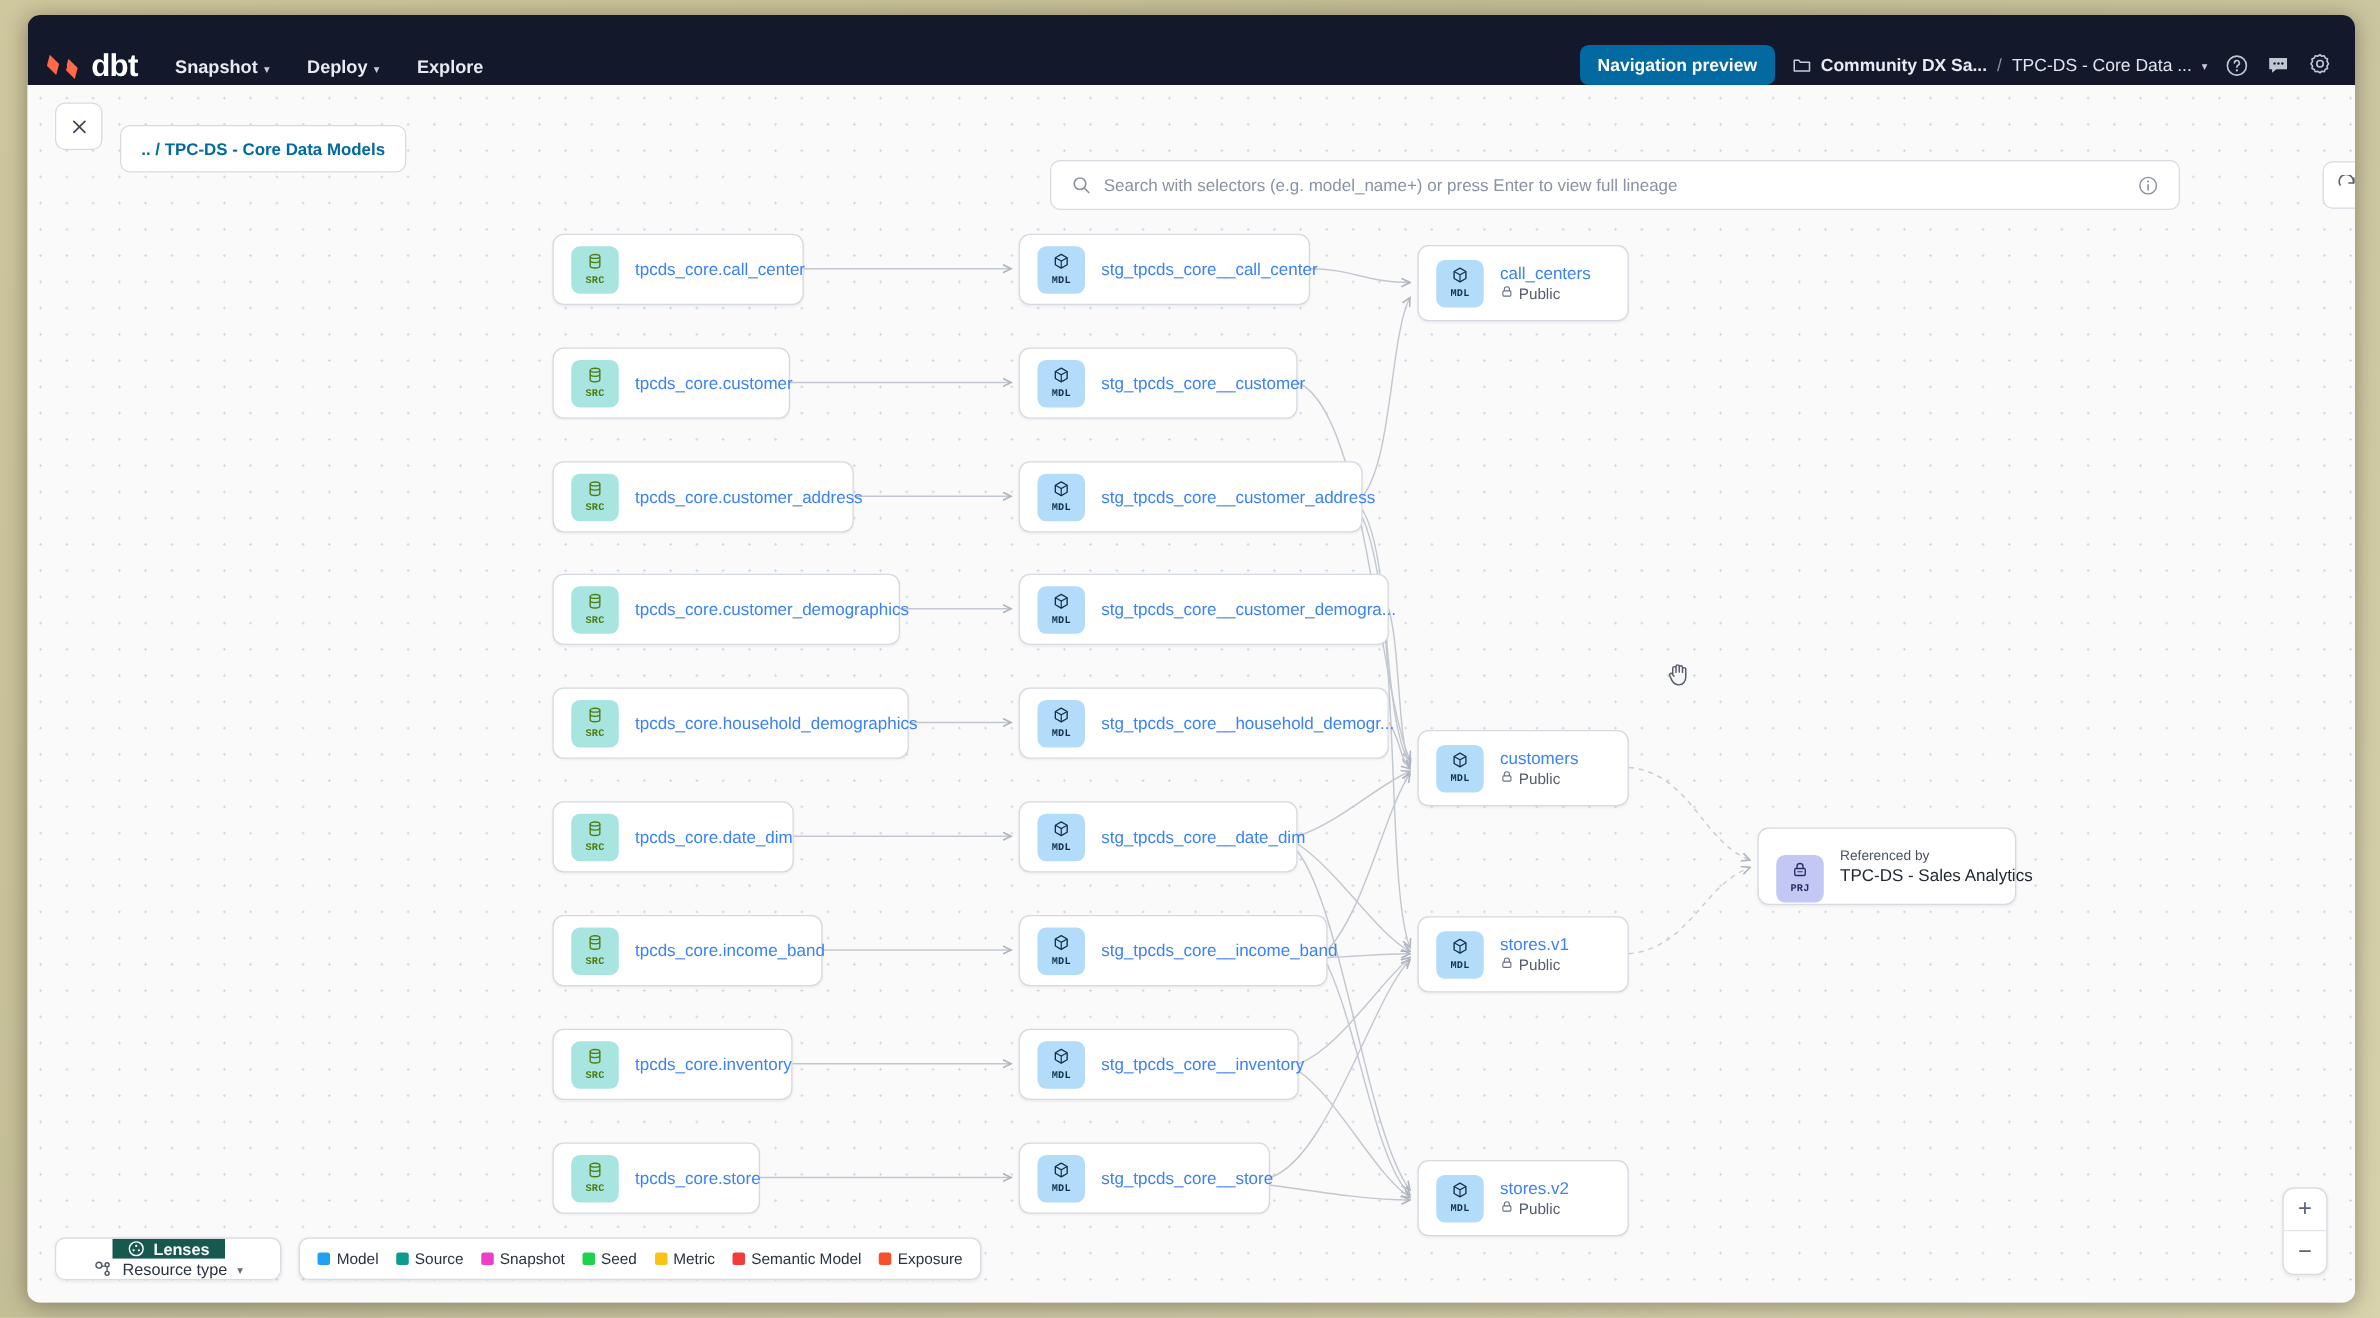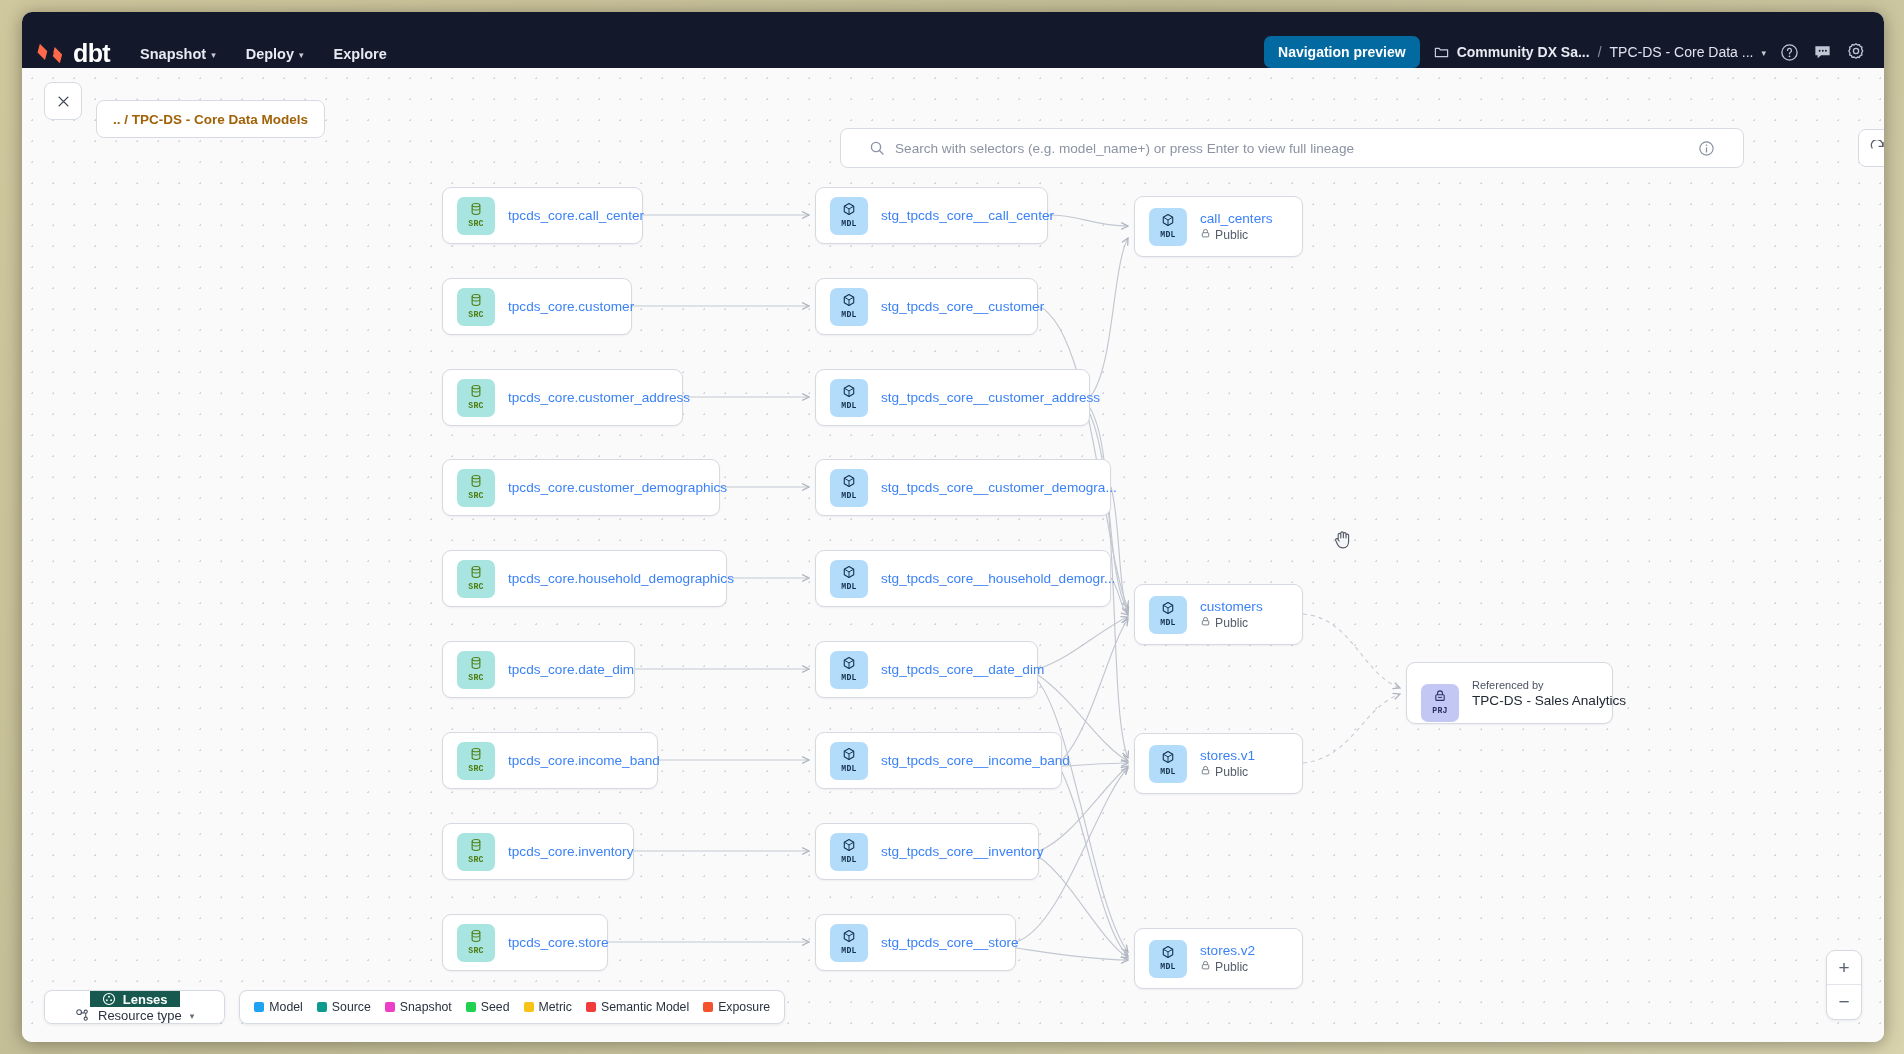--- a/index.html
+++ b/index.html
@@ -61,27 +61,27 @@
     z-index: 5;
   }
   .sq-btn {
     width:38px; height:38px; border:1px solid #d6dae1; border-radius:8px;
     background:#fff; display:flex; align-items:center; justify-content:center;
     cursor:pointer; color:#3b4252;
   }
   .crumb-chip {
     margin-left:14px; height:38px; border:1px solid #d6dae1; border-radius:8px;
     background:#fff; display:flex; align-items:center; padding: 0 16px;
-    font-size:13.5px; color:#a16207; font-weight:600; cursor:pointer;margin-top:36px;
+    font-size:13.5px; color:#0369a1; font-weight:600; cursor:pointer;margin-top:36px;
   }
   .searchbar {
     position:absolute; left:818px; top:80px; transform: translateY(-50%);
     width: 904px; height: 40px;
     border:1px solid #d6dae1; border-radius:8px; background:#fff;
-    display:flex; align-items:center; padding: 0 28px; gap:10px;
+    display:flex; align-items:center; padding: 0 16px; gap:10px;
   }
   .searchbar input {
     border:none; outline:none; flex:1; font-size:13.6px; color:#2b3240;
     font-family: inherit; background:transparent;
   }
   .searchbar input::placeholder { color:#8b93a2; }
   .search-right { display:flex; align-items:center; gap:10px; }
 
   
   #canvas {

